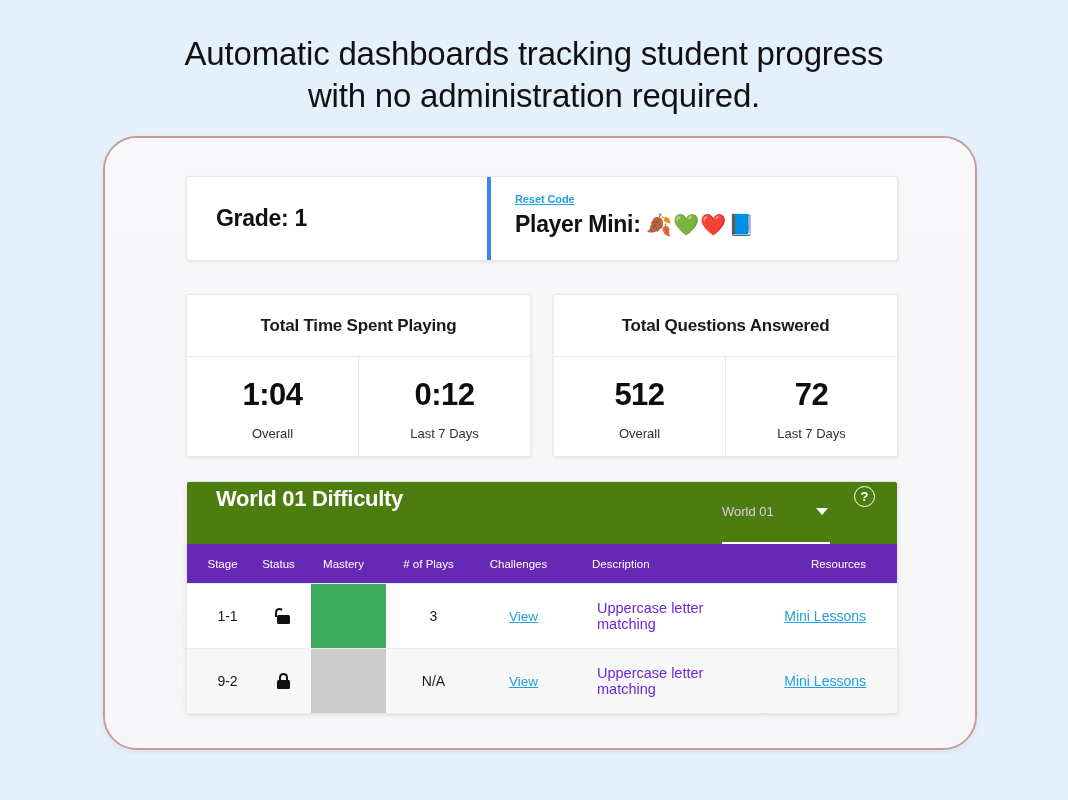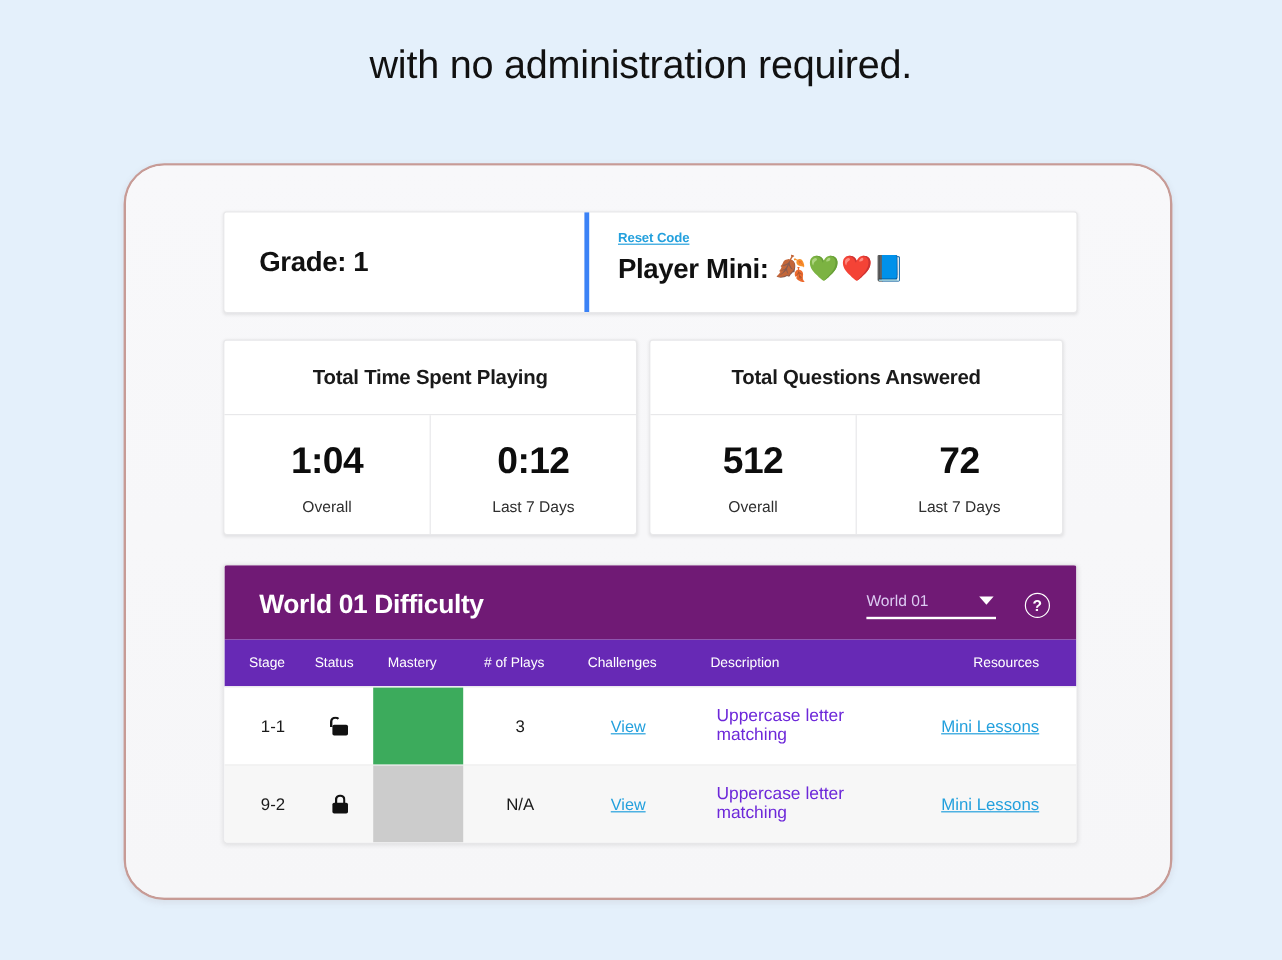--- a/index.html
+++ b/index.html
@@ -111,22 +111,22 @@
   .code-emojis {
     margin-left: 6px;
     font-size: 21px;
     line-height: 1;
     letter-spacing: 1px;
   }
 
   
   .stats-row {
     display: flex;
-    gap: 10px;
-    margin-top: 22px;
+    gap: 22px;
+    margin-top: 33px;
   }
   .stat-card {
     width: 345px;
     height: 163px;
     display: flex;
     flex-direction: column;
   }
   .stat-title {
     height: 62px;
     display: flex;
@@ -168,23 +168,22 @@
   .table-card {
     margin-top: 24px;
     border-radius: 3px;
     overflow: hidden;
     background: #ffffff;
     border: 1px solid #e8e8ea;
     box-shadow: 0 1px 4px rgba(0,0,0,0.10);
   }
   .table-header {
     height: 62px;
-    background: #701a75;
-    display: flex;
-    align-items: center;
+    background: #4d7c0f;
+    display: flex;
     padding: 4px 22px 0 29px;
   }
   .table-title {
     color: #ffffff;
     font-size: 22px;
     font-weight: bold;
     letter-spacing: -0.3px;
     flex: 1;
   }
   .world-select {
@@ -307,20 +306,21 @@
     border-bottom: none;
     border-radius: 5px 5px 0 0;
   }
   .lock.closed .lock-shackle { left: 2px; }
   .lock.open   .lock-shackle { left: -2px; border-right-color: transparent; }
 </style>
 </head>
 <body>
 
 <div class="headline">
+  <span class="headline-line">Automatic dashboards tracking student progress</span>
   <span class="headline-line">with no administration required.</span>
 </div>
 
 <div class="tablet-frame">
   <div class="tablet-screen">
 
     <div class="dashboard">
 
       <div class="card top-row">
         <div class="grade-cell">

